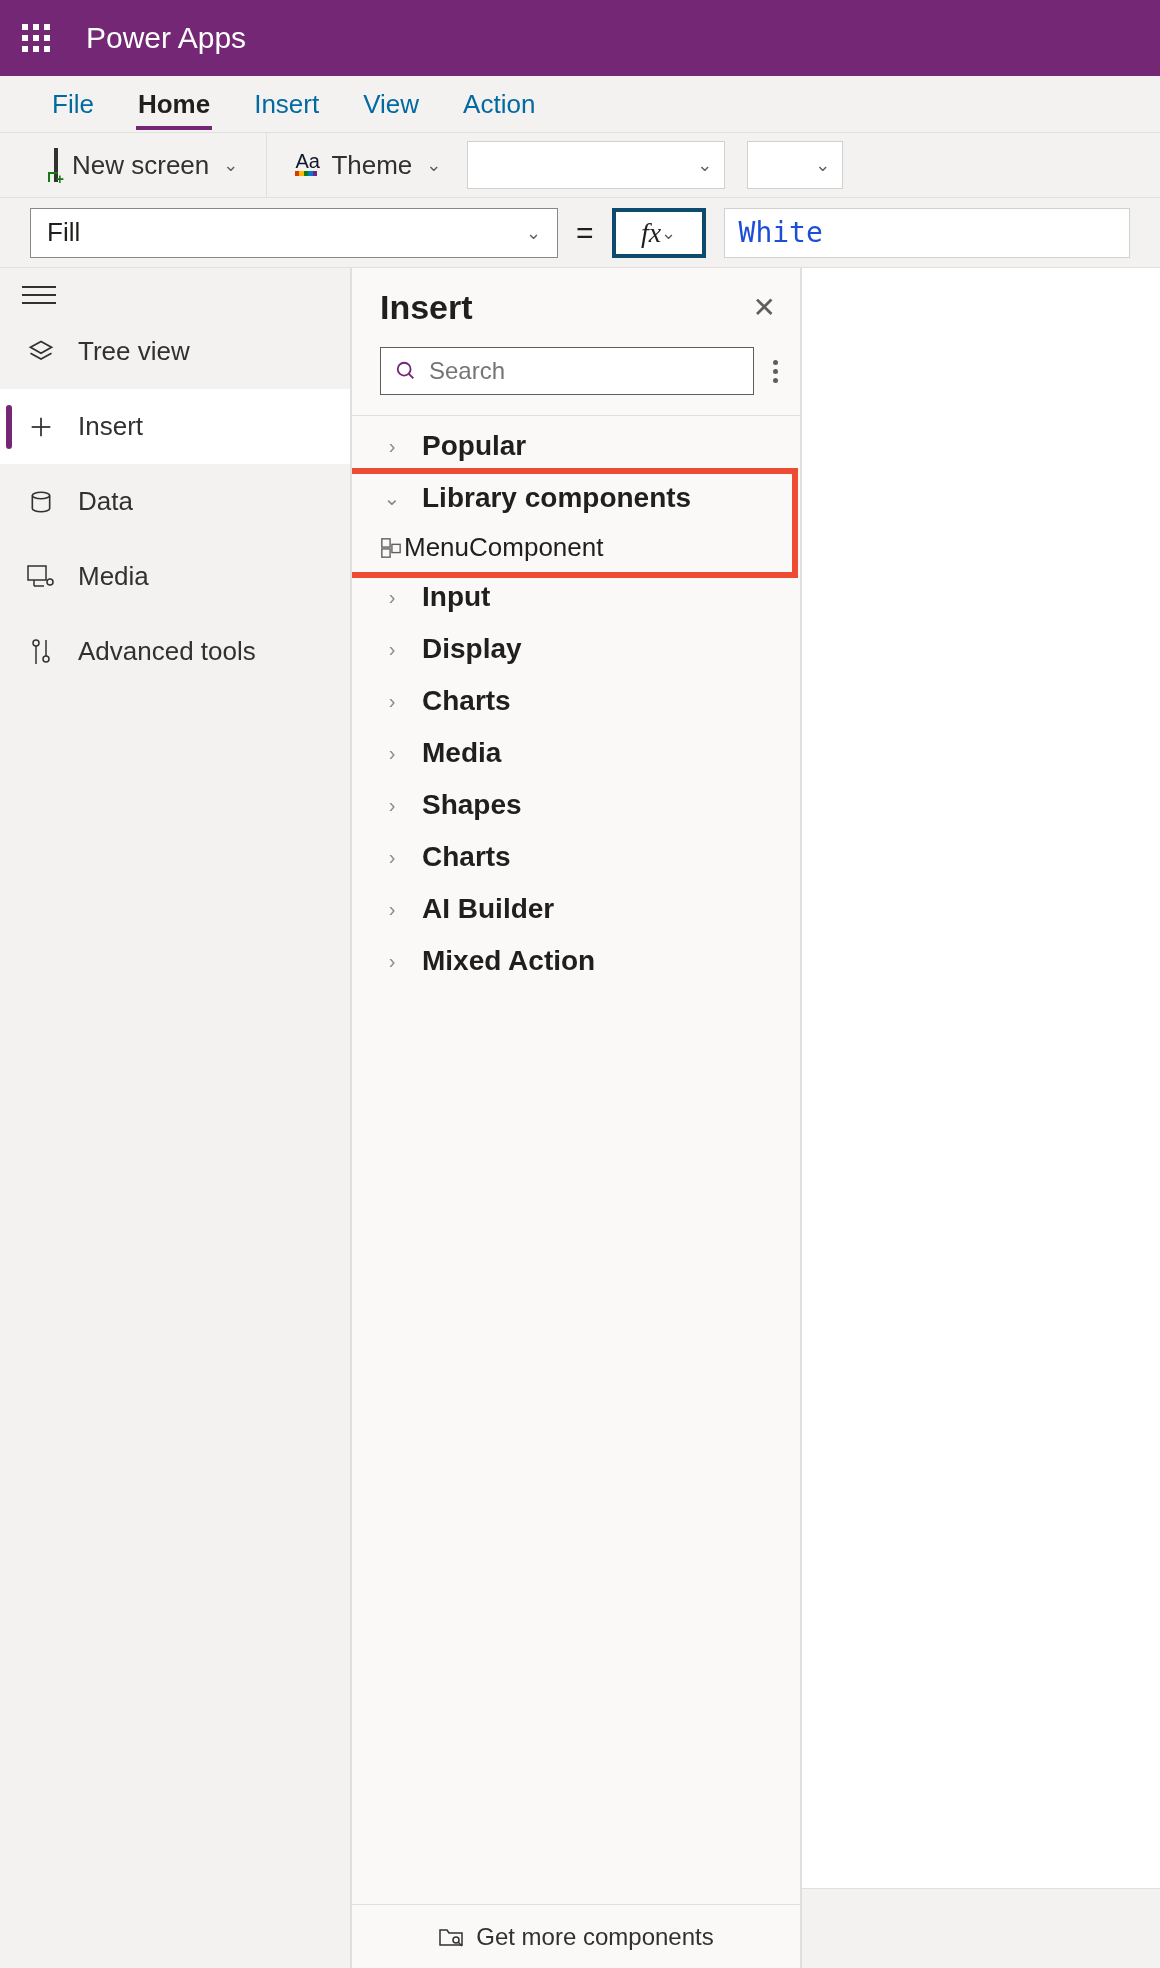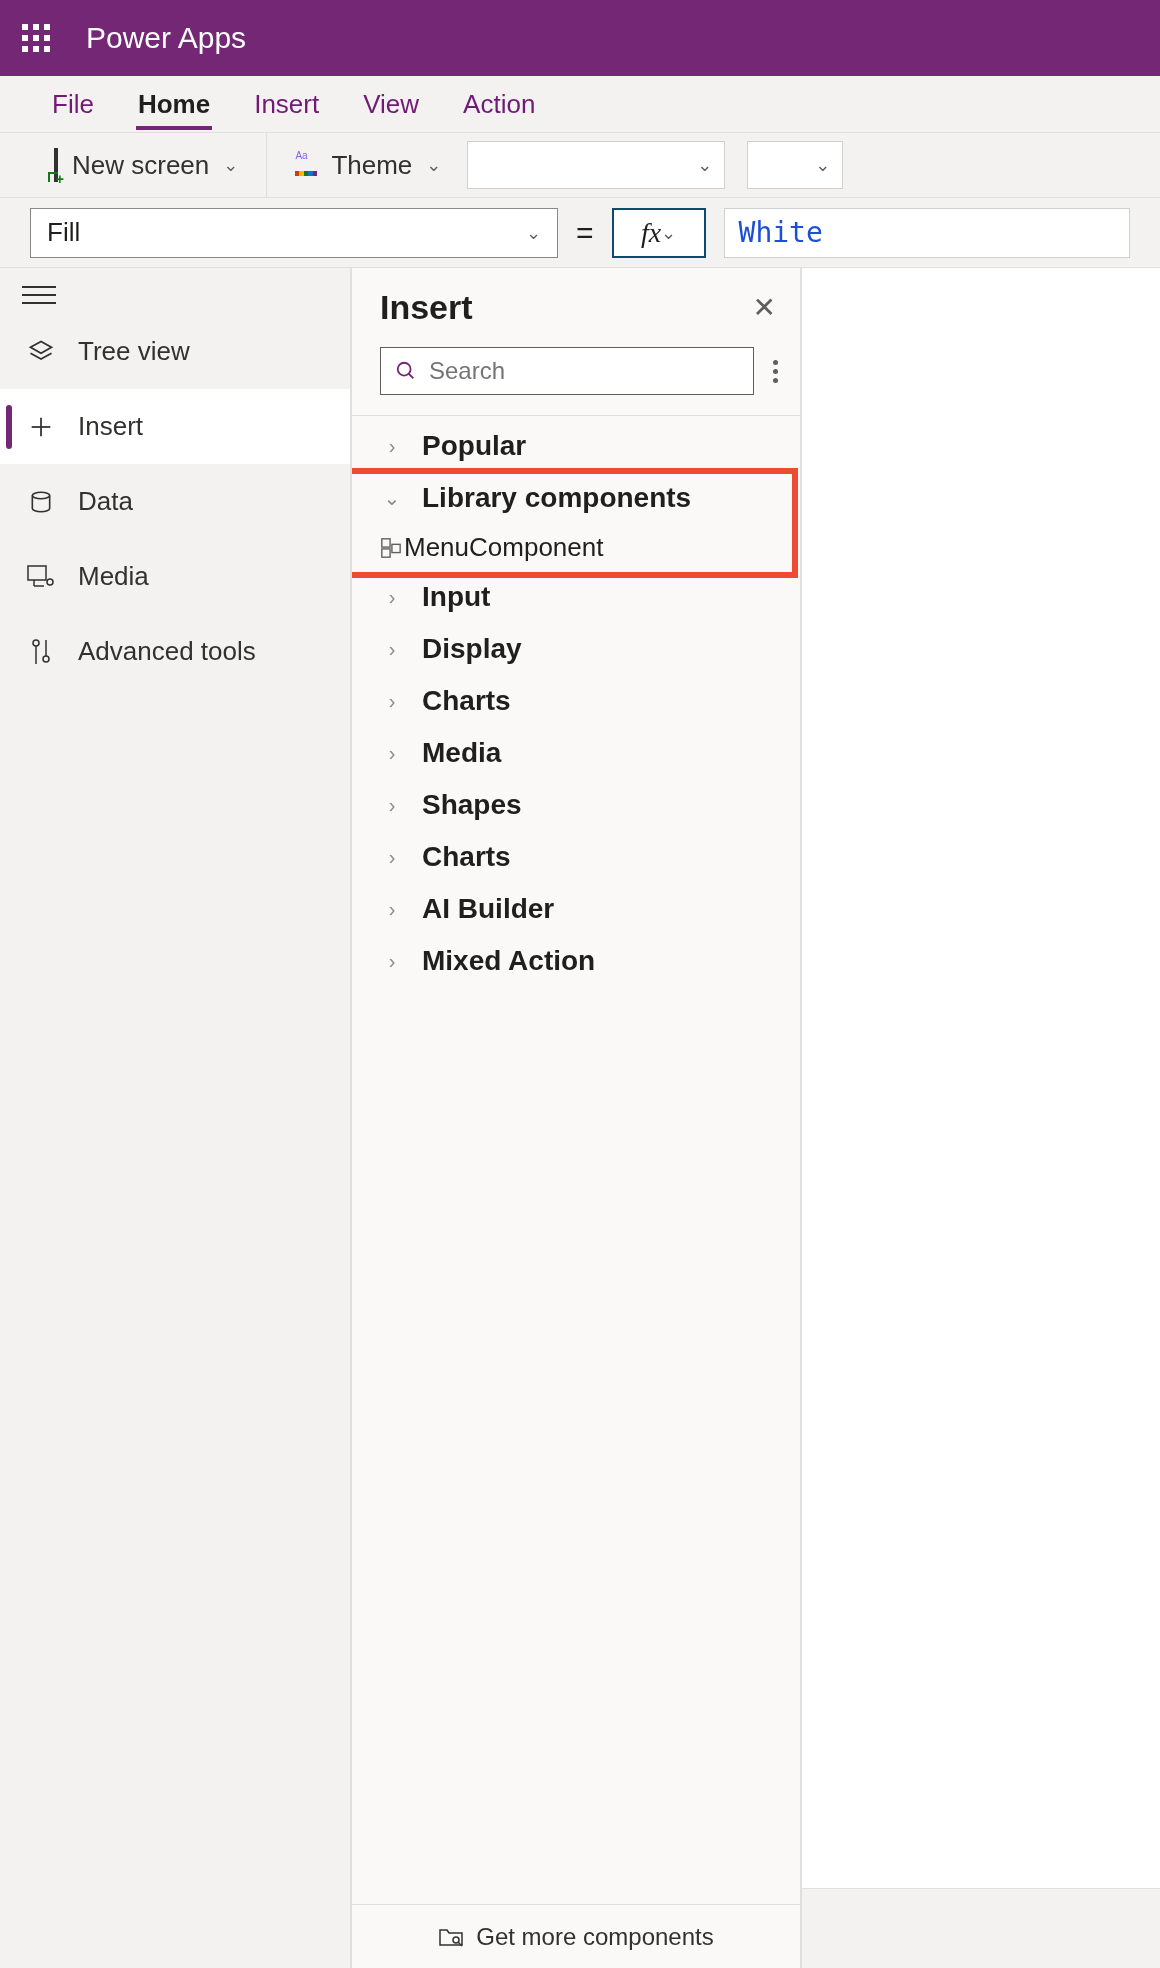--- a/index.html
+++ b/index.html
@@ -2,39 +2,39 @@
 <html><head>
 <meta charset="utf-8">
 <style>
   * { box-sizing: border-box; margin: 0; padding: 0; }
   html, body { width: 1160px; height: 1968px; font-family: "Segoe UI", Arial, sans-serif; background: #f3f2f1; overflow: hidden; color: #201f1e; }
   .titlebar { height: 76px; background: #742774; display: flex; align-items: center; padding: 0 16px; gap: 30px; }
   .waffle { width: 40px; height: 40px; display: grid; grid-template-columns: repeat(3,6px); grid-template-rows: repeat(3,6px); gap: 5px; align-content: center; justify-content: center; }
   .waffle span { width: 6px; height: 6px; background: #fff; }
   .app-name { color: #fff; font-size: 30px; font-weight: 400; }
   .tabsbar { height: 56px; display: flex; align-items: center; gap: 40px; padding: 0 50px; }
-  .tabsbar .tab { font-size: 26px; color: #701a75; cursor: pointer; padding: 10px 2px 10px 2px; }
+  .tabsbar .tab { font-size: 26px; color: #0369a1; cursor: pointer; padding: 10px 2px 10px 2px; }
   .tabsbar .tab.active { color: #201f1e; font-weight: 600; border-bottom: 4px solid #742774; padding-bottom: 6px; }
   .ribbon { height: 66px; display: flex; align-items: center; padding: 0 50px; gap: 22px; border-top: 1px solid #e1dfdd; border-bottom: 1px solid #e1dfdd; }
   .ribbon .rbtn { display: flex; align-items: center; gap: 14px; font-size: 26px; color: #323130; cursor: pointer; padding: 6px 4px; }
   .ribbon .vline { width: 1px; height: 66px; background: #e1dfdd; margin: 0 2px; }
   .ribbon .emptydd { height: 48px; border: 1px solid #d2d0ce; background: #fff; display: flex; align-items: center; justify-content: flex-end; padding: 0 12px; color: #a19f9d; }
   .emptydd.w1 { width: 258px; }
   .emptydd.w2 { width: 96px; }
   .screen-icon { width: 26px; height: 20px; border: 2px solid #323130; position: relative; }
   .screen-icon::after { content:""; position:absolute; right:-2px; bottom:-2px; width:8px; height:8px; border-left:2px solid #107c10; border-top:2px solid #107c10;}
   .plus-green { position:absolute; right:-6px; bottom:-6px; color:#107c10; font-size:14px; font-weight:bold;}
   .chev { font-size: 18px; color:#605e5c; }
   .theme-icon { width:22px; height:22px; position:relative; }
-  .theme-icon .aa { font-size:10px; position:absolute; top:-4px; left:0; color:#8b5cf6; }
+  .theme-icon .aa { font-size:20px; position:absolute; top:-4px; left:0; color:#0f172a; }
   .theme-icon .bar { position:absolute; bottom:0; left:0; width:22px; height:5px; background: linear-gradient(90deg,#d83b01 0 20%,#ffb900 20% 40%,#107c10 40% 60%,#0078d4 60% 80%,#742774 80% 100%); }
   .fxbar { height: 70px; display: flex; align-items: center; padding: 0 30px; gap: 18px; border-bottom: 1px solid #e1dfdd; }
   .fxbar .prop { flex: 0 0 528px; height: 50px; border: 1px solid #8a8886; background:#fff; display:flex; align-items:center; justify-content:space-between; padding: 0 16px; font-size: 26px; }
   .fxbar .eq { font-size: 30px; }
-  .fxbar .fx { height:50px; width:94px; border:2px solid #0c4a6e; background:#fff; display:flex; align-items:center; justify-content:center; font-style: italic; font-family: Georgia, serif; font-size: 28px; }
+  .fxbar .fx { height:50px; width:94px; border:4px solid #0c4a6e; background:#fff; display:flex; align-items:center; justify-content:center; font-style: italic; font-family: Georgia, serif; font-size: 28px; }
   .fxbar .formula { flex: 1; height:50px; border:1px solid #d2d0ce; background:#fff; display:flex; align-items:center; padding:0 14px; font-family: Consolas, monospace; font-size: 28px; color:#1d4ed8; }
   .main { display:flex; height: calc(1968px - 76px - 56px - 66px - 70px); }
   .leftnav { width: 351px; background:#f3f2f1; border-right: 1px solid #e1dfdd; display:flex; flex-direction:column; padding-top: 18px; }
   .leftnav .ham { padding: 0 22px 10px 22px; }
   .leftnav .ham .lines { width:34px; display:flex; flex-direction:column; gap:6px; }
   .leftnav .ham .lines span { height:2px; background:#323130; }
   .navitem { display:flex; align-items:center; gap:22px; padding: 22px 22px 22px 26px; font-size:26px; color:#323130; cursor:pointer; position:relative; }
   .navitem.active { background:#fff; font-weight:400; }
   .navitem.active::before { content:""; position:absolute; left:6px; top:50%; transform:translateY(-50%); width:6px; height:44px; background:#742774; border-radius:3px; }
   .icon-slot { width:30px; height:30px; display:flex; align-items:center; justify-content:center; color:#323130; font-size:26px; }

